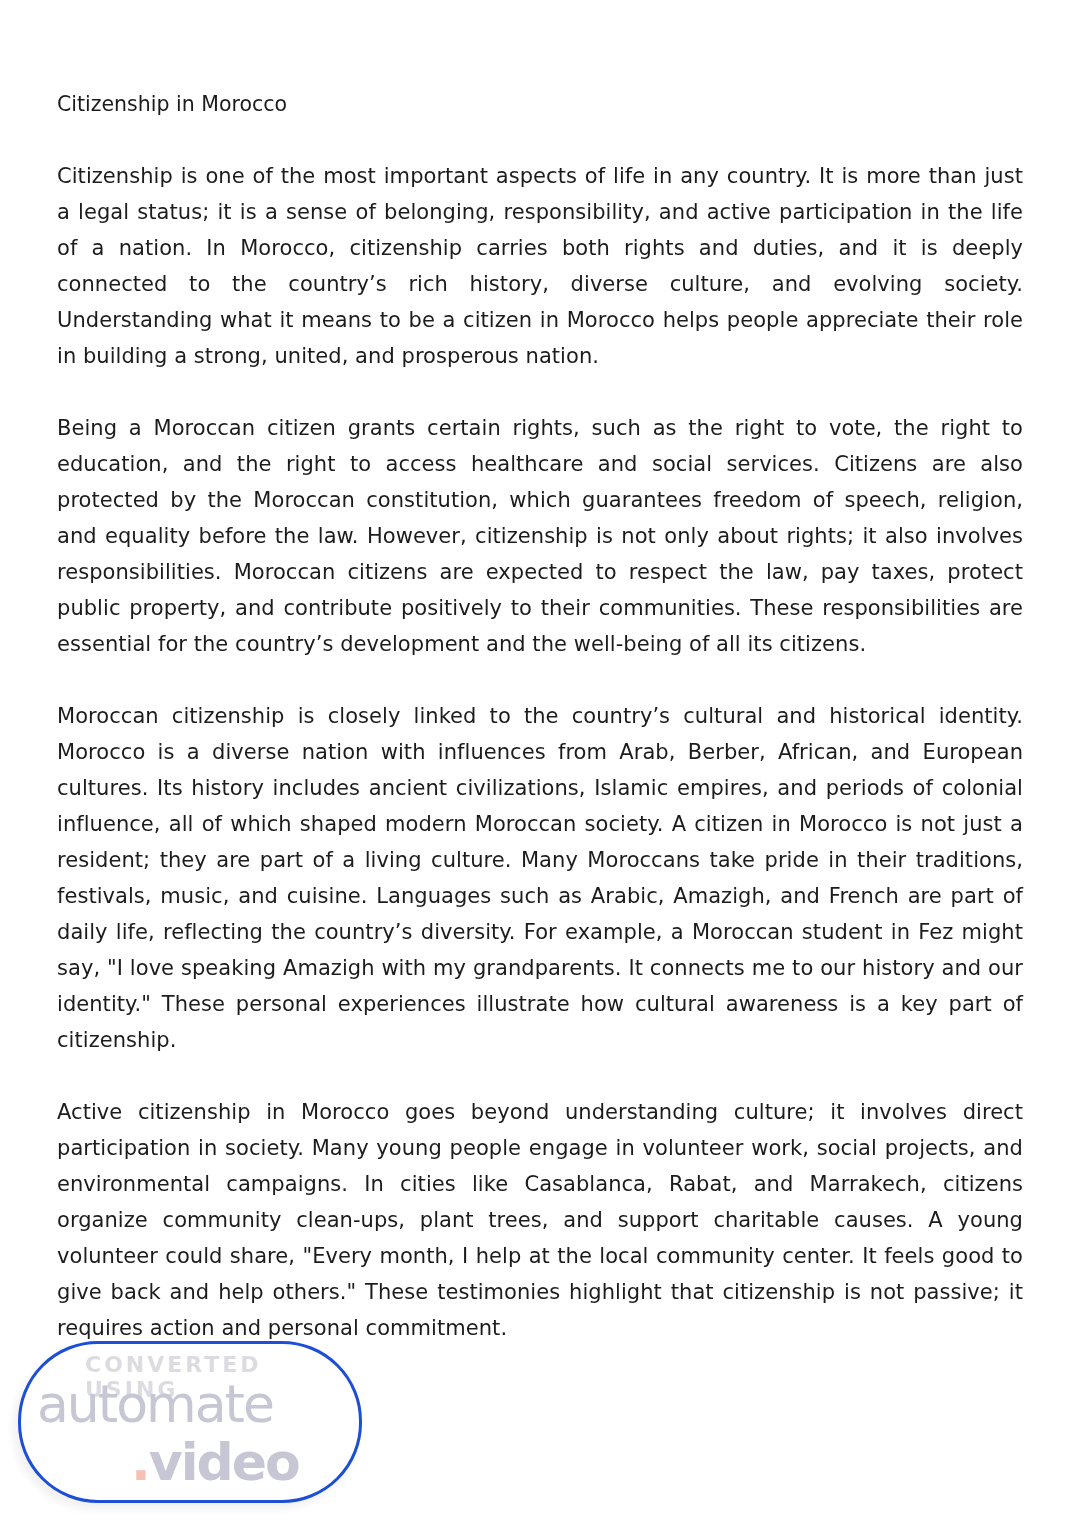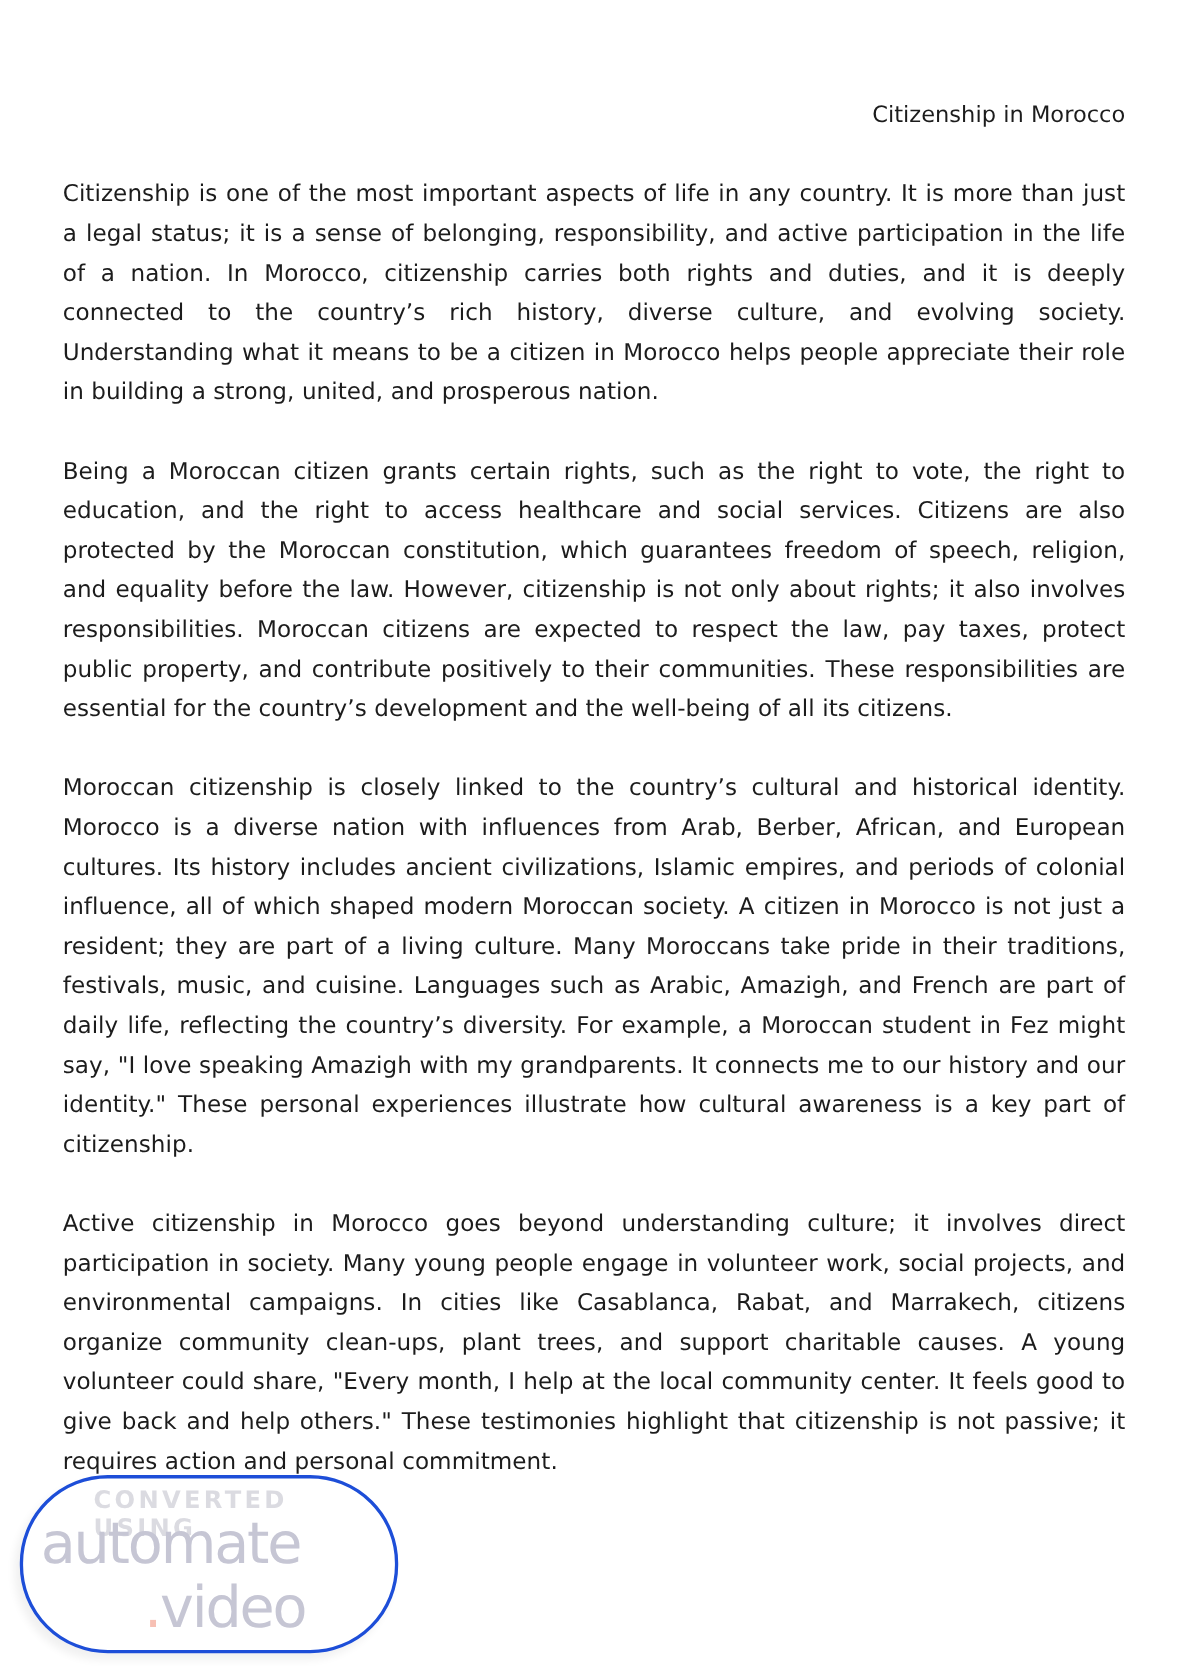--- a/index.html
+++ b/index.html
@@ -19,21 +19,21 @@
       position: absolute;
       left: 57px;
       top: 86px;
       width: 966px;
     }
     .doc-title {
       font-size: 20.5px;
       line-height: 36px;
       margin: 0 0 36px 0;
       font-weight: normal;
-      text-align: right;
+      text-align: left;
     }
     .doc-paragraph {
       font-size: 21px;
       line-height: 36px;
       margin: 0 0 36px 0;
       text-align: justify;
       letter-spacing: 0.05px;
     }
     .watermark {
       position: absolute;
@@ -65,21 +65,21 @@
       font-size: 52px;
       letter-spacing: -2px;
       color: #c6c6d4;
       line-height: 60px;
     }
     .wm-sub {
       position: absolute;
       left: 110px;
       top: 88px;
       font-family: "DejaVu Sans", sans-serif;
-      font-weight: normal;
+      font-weight: bold;
       font-size: 52px;
       letter-spacing: -2px;
       color: #c6c6d4;
       line-height: 60px;
     }
     .wm-dot {
       color: #f7c0b4;
     }
   </style>
 </head>

